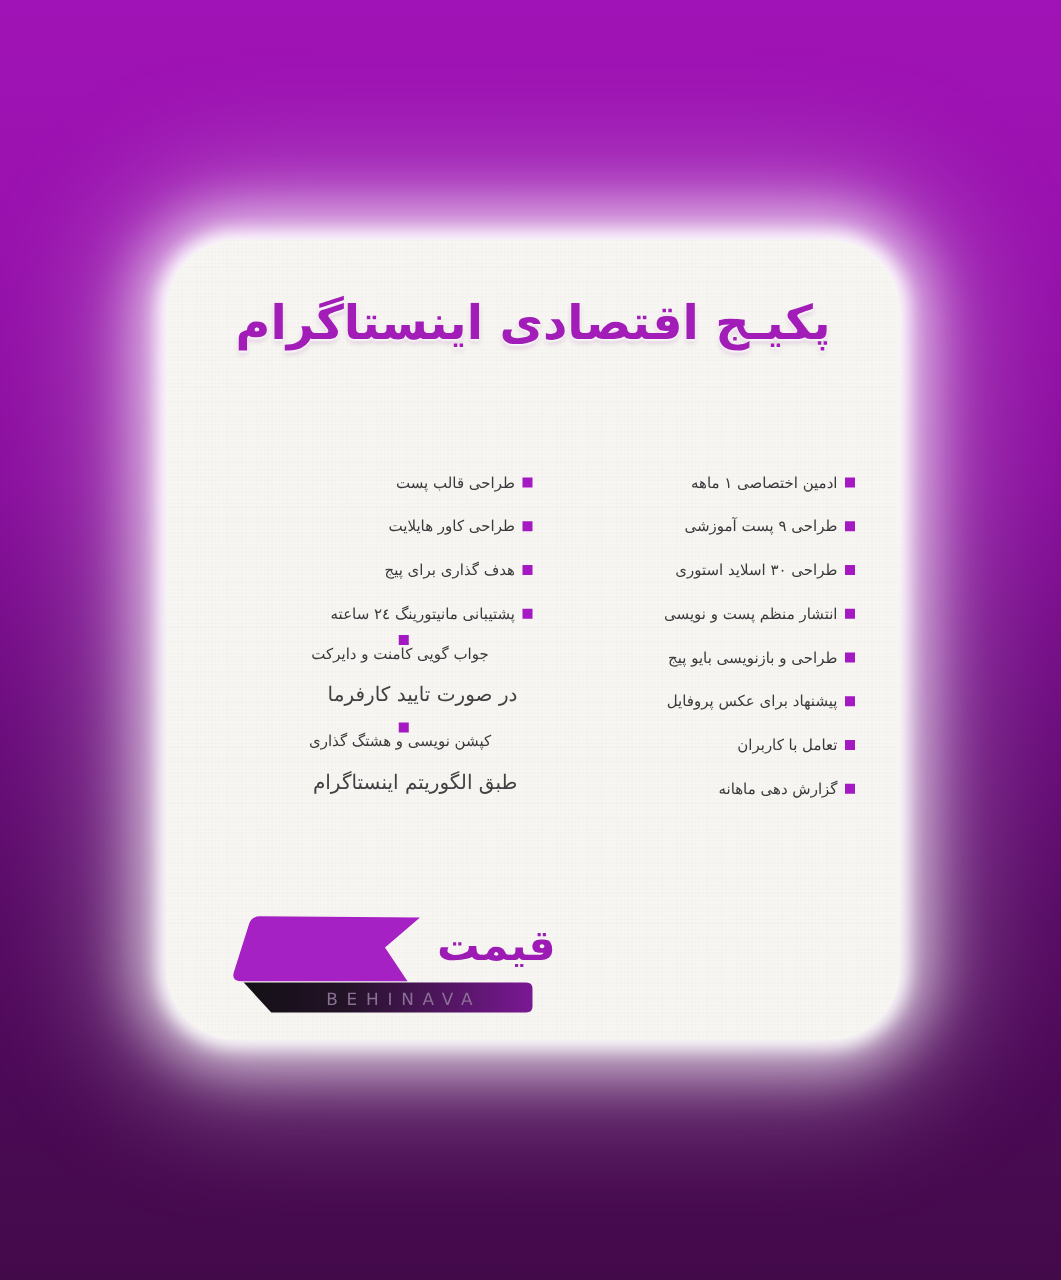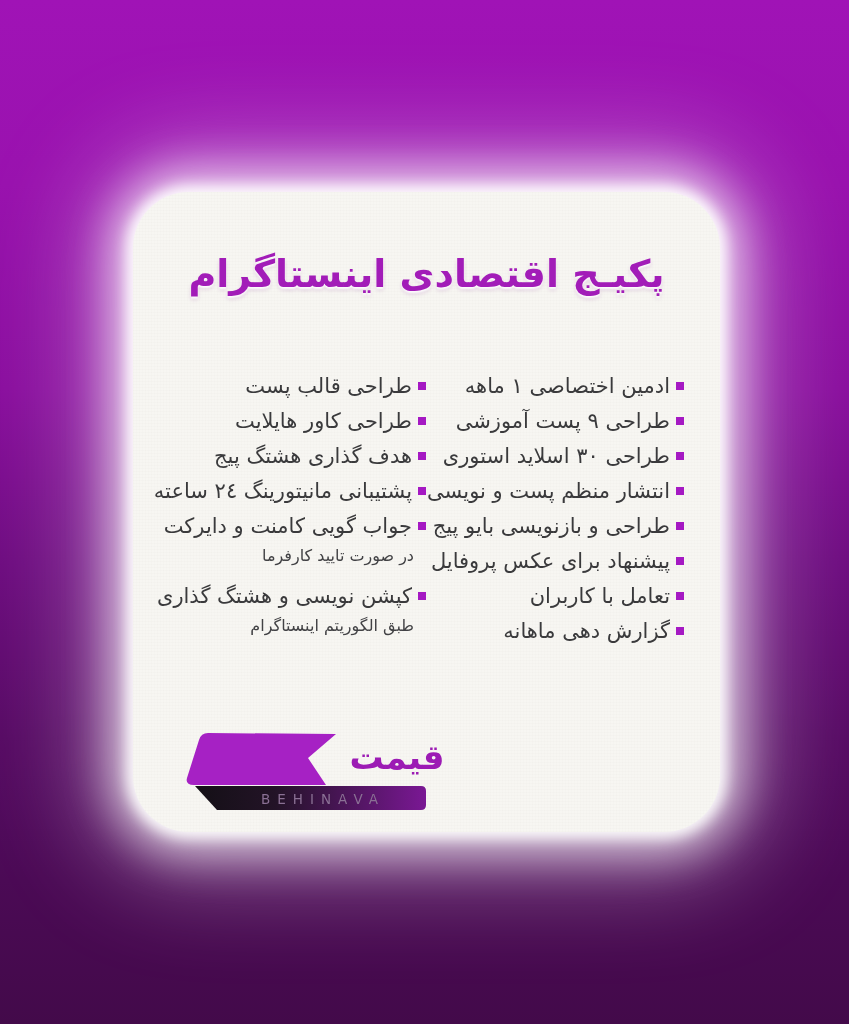--- a/index.html
+++ b/index.html
@@ -23,51 +23,51 @@
       repeating-linear-gradient(0deg, rgba(120,110,100,0.018) 0 1px, transparent 1px 3px),
       repeating-linear-gradient(90deg, rgba(120,110,100,0.014) 0 1px, transparent 1px 3px);
     border-radius: 56px;
     box-shadow:
       0 0 14px 6px rgba(255,255,255,0.95),
       0 0 45px 22px rgba(255,255,255,0.70),
       0 0 95px 48px rgba(250,240,252,0.35);
     direction: rtl;
   }
   .card-title {
-    margin-top: 60px;
+    margin-top: 44px;
     text-align: center;
     font-size: 38px;
     font-weight: bold;
     color: #a21cb8;
     text-shadow: 0 2px 2px rgba(255,255,255,0.9), 0 3px 4px rgba(120,20,140,0.18);
     letter-spacing: 0;
   }
   .lists {
     position: absolute;
     top: 176px; right: 36px; left: 30px;
     display: flex;
     direction: rtl;
     gap: 48px;
     align-items: flex-start;
   }
   ul.col { list-style: none; }
   .col-primary { width: 210px; flex-shrink: 0; }
   .col-secondary { width: 212px; flex-shrink: 0; }
   li.feature { height: 35px; display: flex; align-items: center; white-space: nowrap; }
   li.feature-with-sub { height: 70px; display: block; white-space: nowrap; }
-  li.feature-with-sub .main-row { height: 35px; display: flex; align-items: center; }
+  li.feature-with-sub .main-row { height: 35px; display: flex; align-items: center; flex-direction: column; }
   .bullet {
     width: 8px; height: 8px;
     background: #a519c3;
     flex-shrink: 0;
     margin-left: 6px;
     display: inline-block;
   }
   .feature-text {
-    font-size: 21px;
+    font-size: 12px;
     color: #3a3a3c;
   }
   .sub-text {
     font-size: 16px;
     color: #424245;
     margin-right: 12px;
     line-height: 26px;
   }
   .price-area {
     position: absolute;
@@ -145,21 +145,21 @@
         <li class="feature">
           <span class="bullet"></span>
           <span class="feature-text">طراحی قالب پست</span>
         </li>
         <li class="feature">
           <span class="bullet"></span>
           <span class="feature-text">طراحی کاور هایلایت</span>
         </li>
         <li class="feature">
           <span class="bullet"></span>
-          <span class="feature-text">هدف گذاری هشتگ پیج</span>
+          <span class="feature-text">هدف گذاری برای پیج</span>
         </li>
         <li class="feature">
           <span class="bullet"></span>
           <span class="feature-text">پشتیبانی مانیتورینگ ٢٤ ساعته</span>
         </li>
         <li class="feature-with-sub">
           <div class="main-row">
             <span class="bullet"></span>
             <span class="feature-text">جواب گویی کامنت و دایرکت</span>
           </div>

